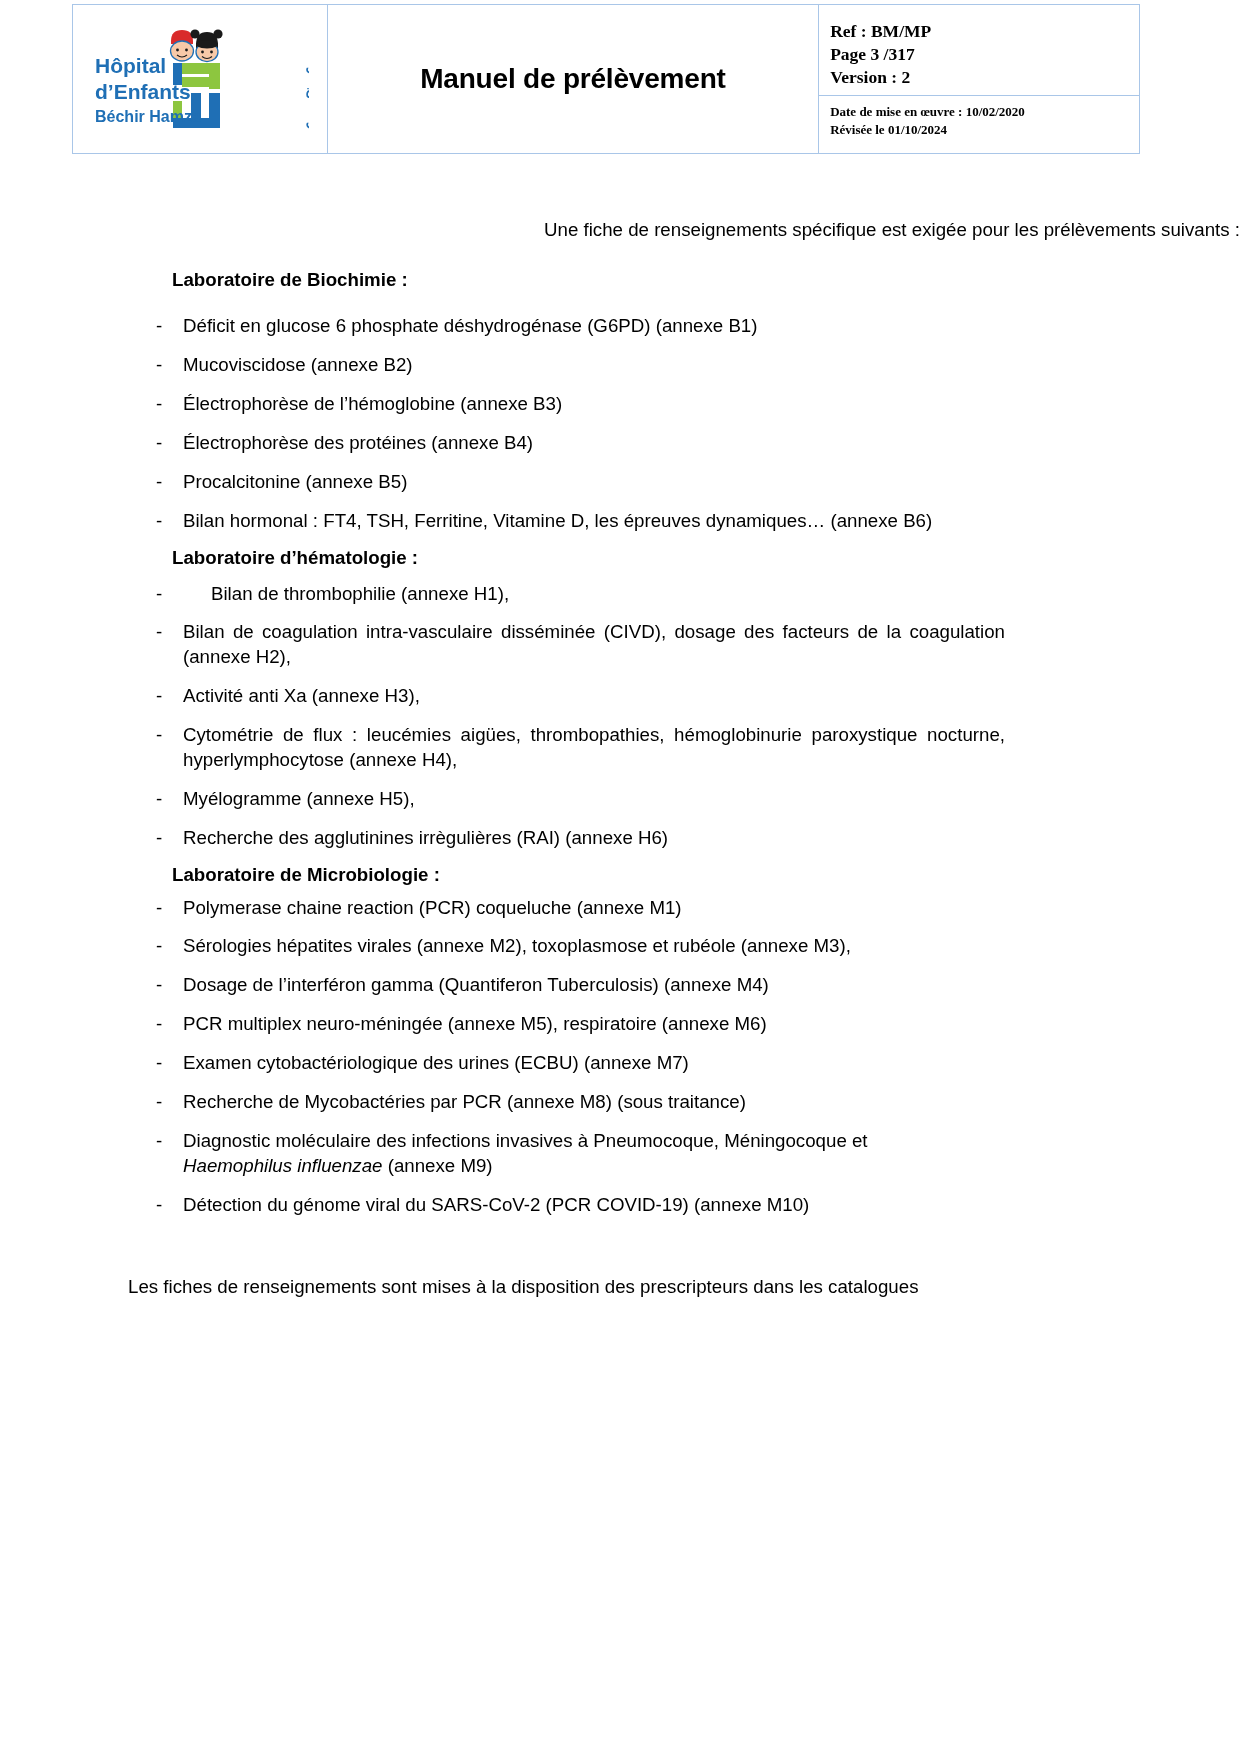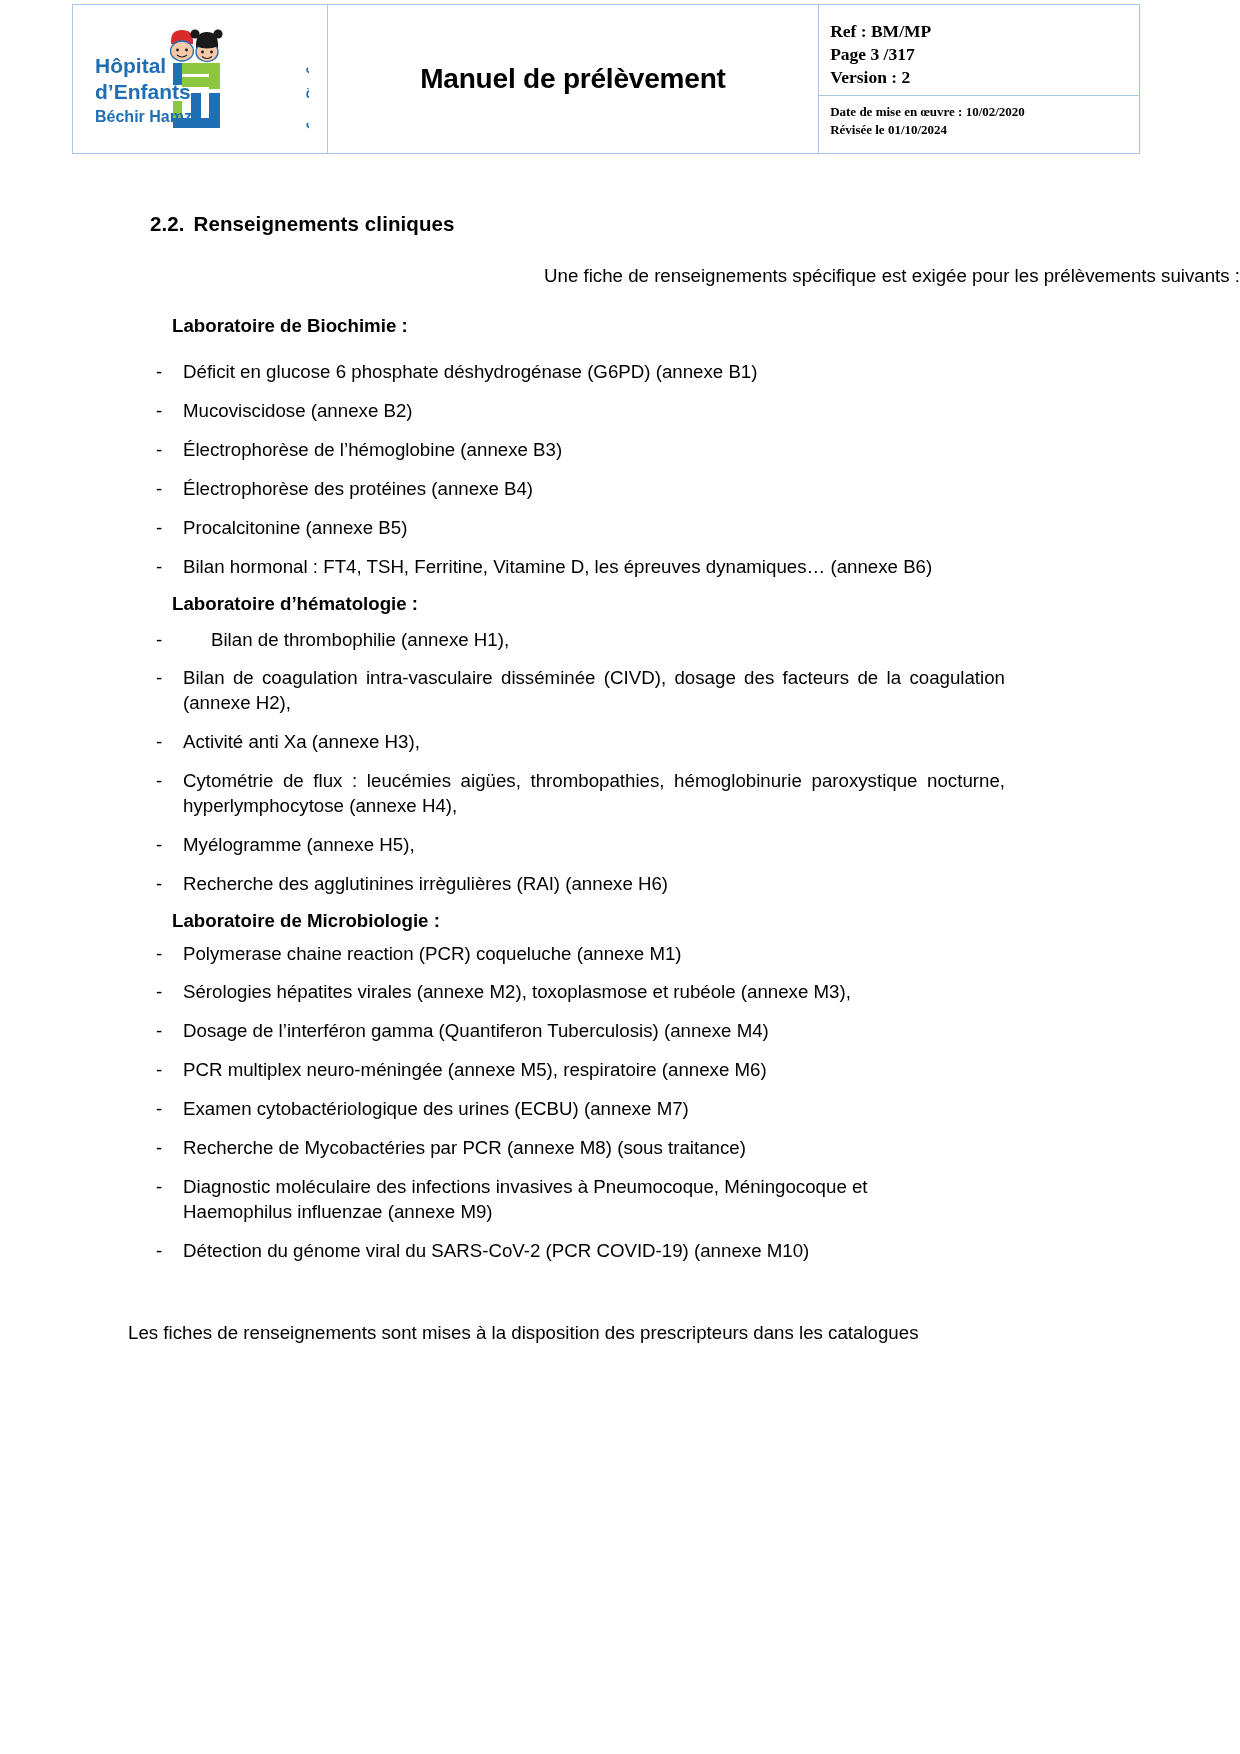--- a/index.html
+++ b/index.html
@@ -124,21 +124,21 @@
   ul.items > li .dash {
     position: absolute;
     left: 0;
     top: 0;
   }
   ul.items > li.just { text-align: justify; }
   ul.items > li.just-wide { text-align: justify; width: 856px; }
   ul.items > li.indent-extra { padding-left: 55px; }
   ul.items > li.tight-gap { margin-bottom: 12px; }
 
-  .ital { }
+  .ital { font-style: italic; }
 
   .closing {
     margin: 52px 0 0 128px;
     width: 884px;
     font-size: 18.7px;
     line-height: 1.9;
     text-align: justify;
   }
   .closing .l2 { display: block; margin-left: 44px; text-align: left; }
   .closing b { font-weight: bold; }
@@ -215,23 +215,20 @@
         </tr>
       </tbody>
           </table>
     </td>
   </tr>
 </tbody>
   </table>
 
 <div class="content">
 
-  <div class="sec-heading">
-    <span class="num">2.2.</span><span>Renseignements cliniques</span>
-  </div>
 
   <p class="intro">Une fiche de renseignements spécifique est exigée pour les prélèvements suivants :</p>
 
   <p class="lab-heading">Laboratoire de Biochimie :</p>
   <ul class="items first-group">
     <li><span class="dash">-</span><span>Déficit en glucose 6 phosphate déshydrogénase (G6PD) (annexe B1)</span></li>
     <li><span class="dash">-</span><span>Mucoviscidose (annexe B2)</span></li>
     <li><span class="dash">-</span><span>Électrophorèse de l’hémoglobine (annexe B3)</span></li>
     <li><span class="dash">-</span><span>Électrophorèse des protéines (annexe B4)</span></li>
     <li><span class="dash">-</span><span>Procalcitonine (annexe B5)</span></li>

